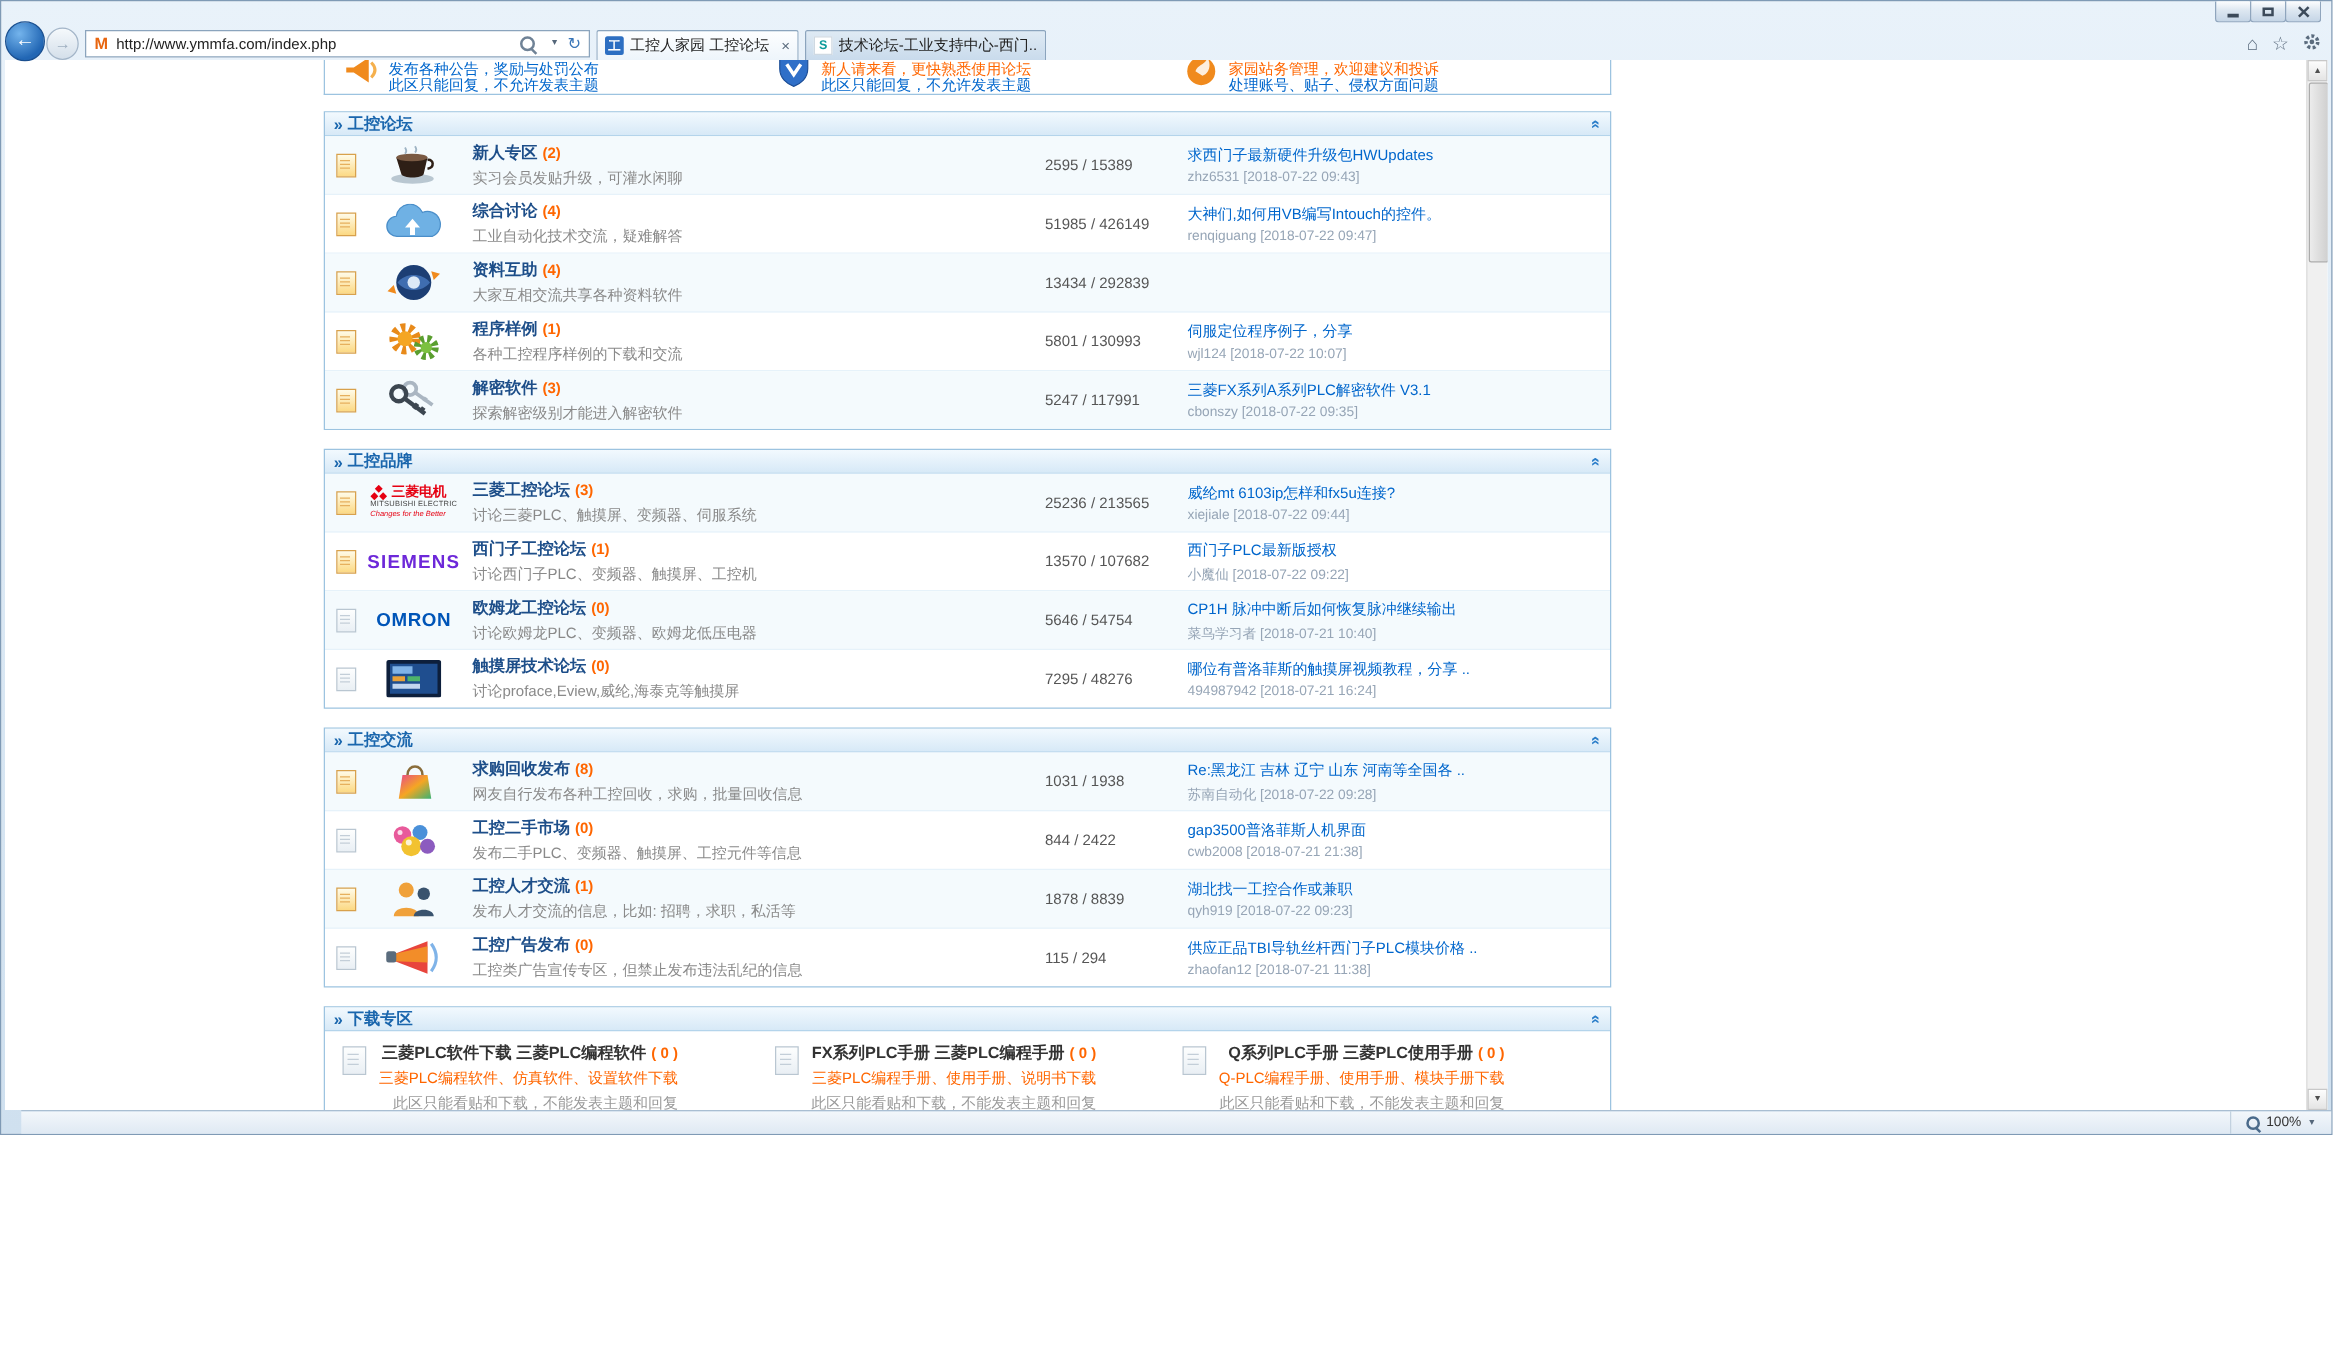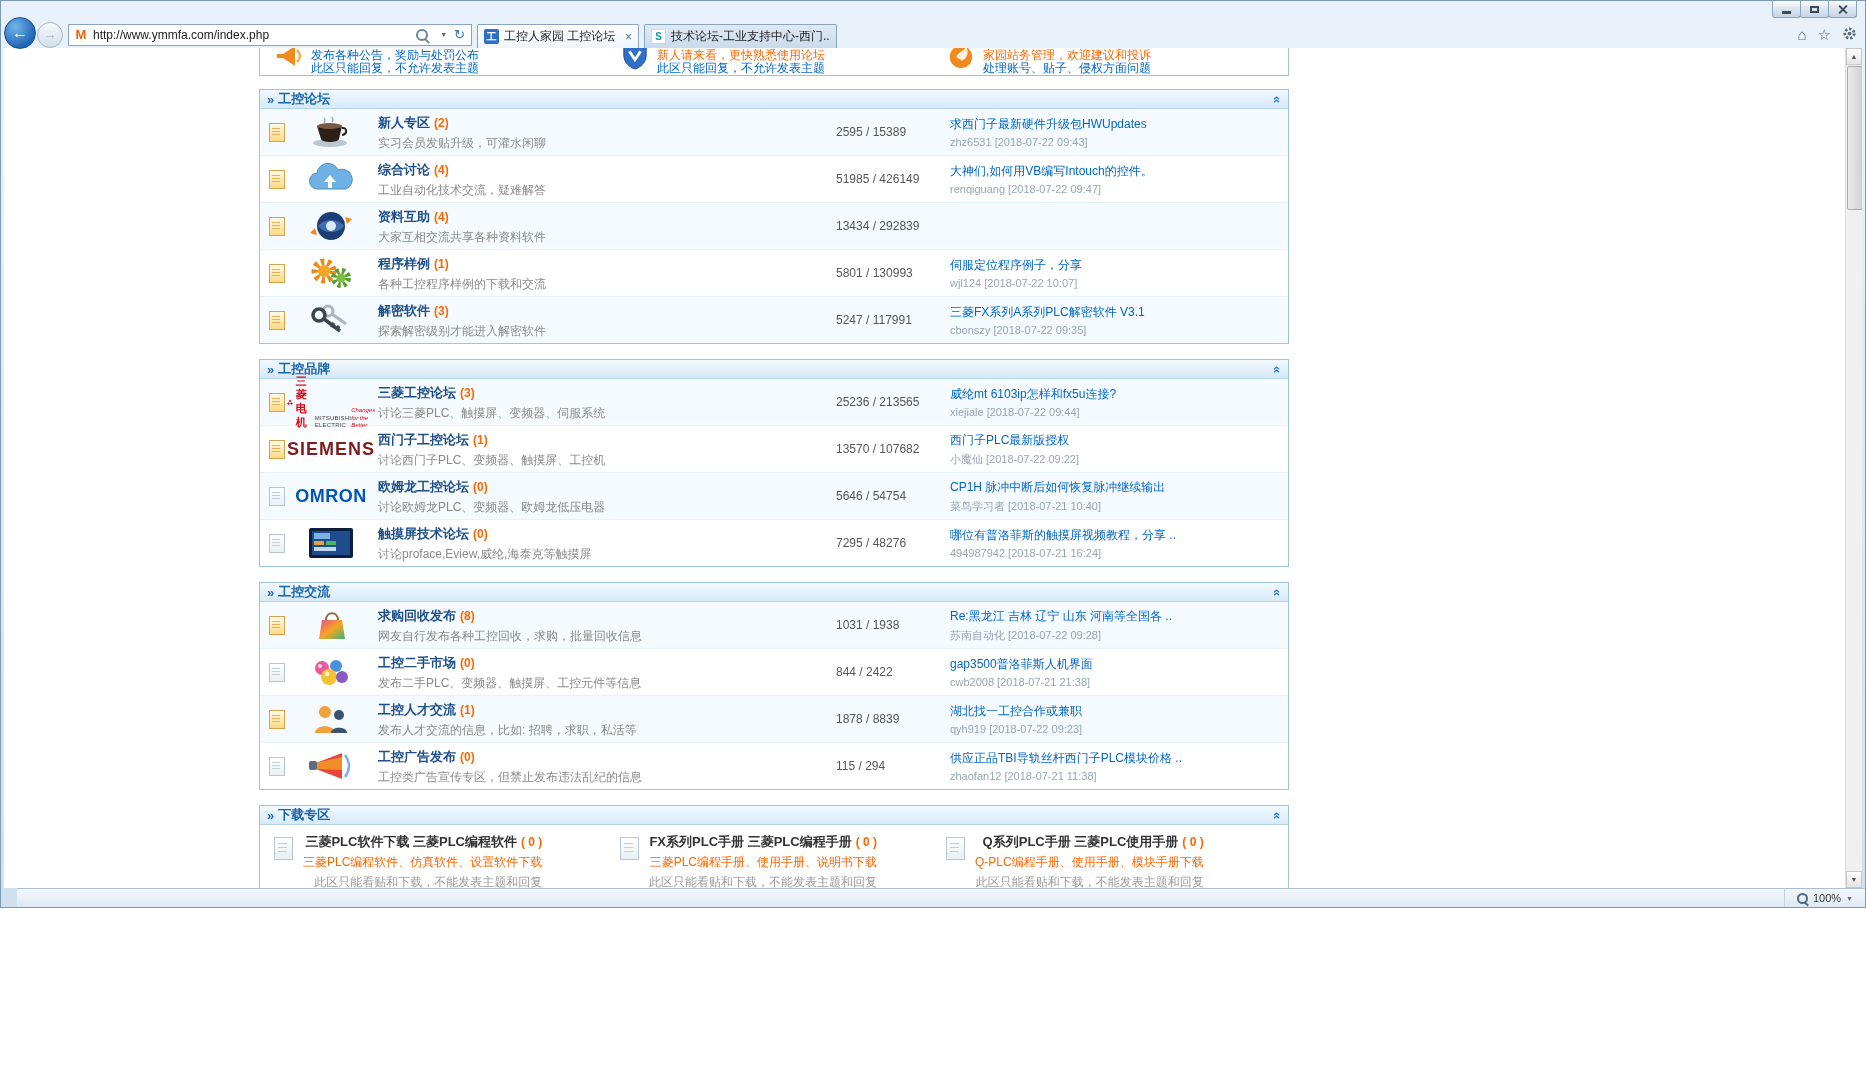--- a/index.html
+++ b/index.html
@@ -83,27 +83,27 @@
   .fmain { width:468px; padding-left:10px; box-sizing:border-box; flex:none; }
   .fname { color:#1d4e89; font-weight:bold; font-size:13px; text-decoration:none; }
   .fcount { color:#ff6600; font-weight:bold; font-size:12px; margin-left:4px; }
   .fdesc { color:#8a8a8a; font-size:12px; margin-top:3px; }
   .fstats { width:114px; font-size:12px; color:#555; flex:none; }
   .flast { flex:1; overflow:hidden; padding-right:8px; }
   .ftopic { color:#0066cc; font-size:12px; display:block; white-space:nowrap; overflow:hidden; text-decoration:none; }
   .fmeta { color:#96a5b6; font-size:11px; margin-top:3px; white-space:nowrap; }
 
   
-  .brand-mitsu { display:flex; flex-direction:row; align-items:flex-end; line-height:1.25; }
+  .brand-mitsu { display:flex; flex-direction:column; align-items:flex-start; line-height:1.25; }
   .m-row { display:flex; align-items:center; gap:3px; }
   .m-cn { color:#e60012; font-weight:bold; font-size:11px; }
   .m-en { font-size:6px; color:#444; letter-spacing:0.2px; }
   .m-tag { font-size:6px; color:#e60012; font-style:italic; }
-  .siemens-text { color:#7f1d1d; font-weight:bold; font-size:18px; letter-spacing:1px; }
-  .omron-text { color:#0055b8; font-weight:bold; font-size:18px; letter-spacing:0.5px; }
+  .siemens-text { color:#6d28d9; font-weight:bold; font-size:15px; letter-spacing:1px; }
+  .omron-text { color:#0055b8; font-weight:bold; font-size:15px; letter-spacing:0.5px; }
 
   
   .notice-strip { border:1px solid #9cc3e0; border-top:none; height:27px; overflow:hidden;
                   display:flex; margin-bottom:13px; background:#fff; }
   .notice { display:flex; align-items:flex-start; }
   .notice.c1 { width:348px; } .notice.c2 { width:326px; } .notice.c3 { flex:1; }
   .n-icon { margin:-6px 8px 0 13px; flex:none; }
   .n-text { padding-top:1px; }
   .n1 { font-size:12px; line-height:13px; }
   .n1.blue { color:#0066cc; } .n1.orange { color:#ff6600; }

